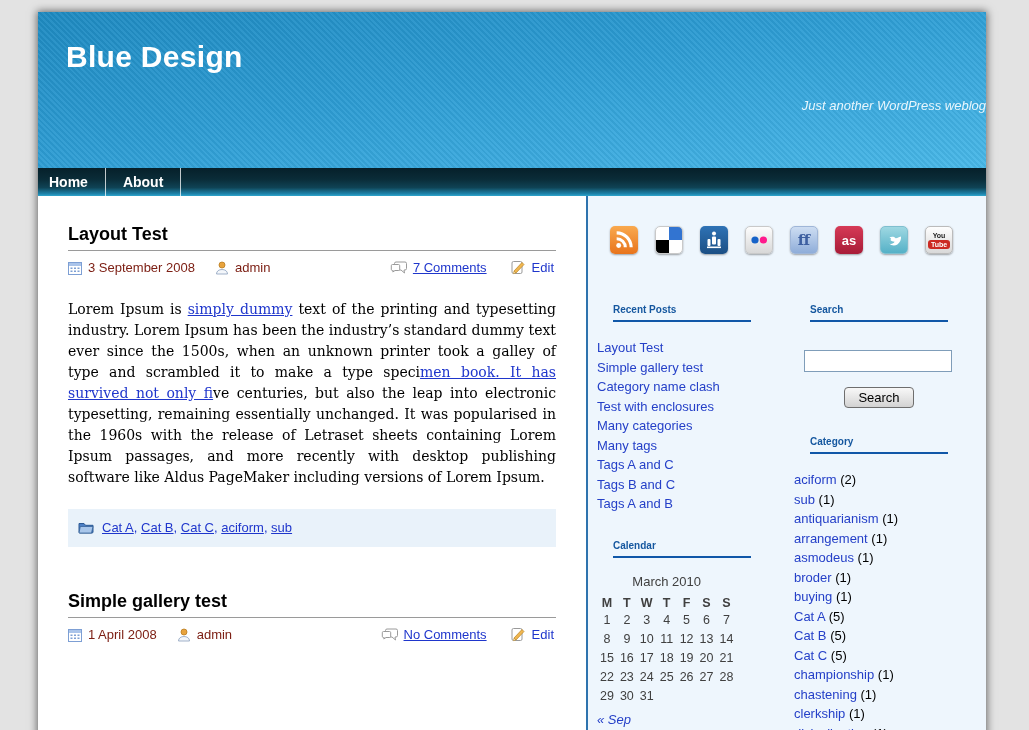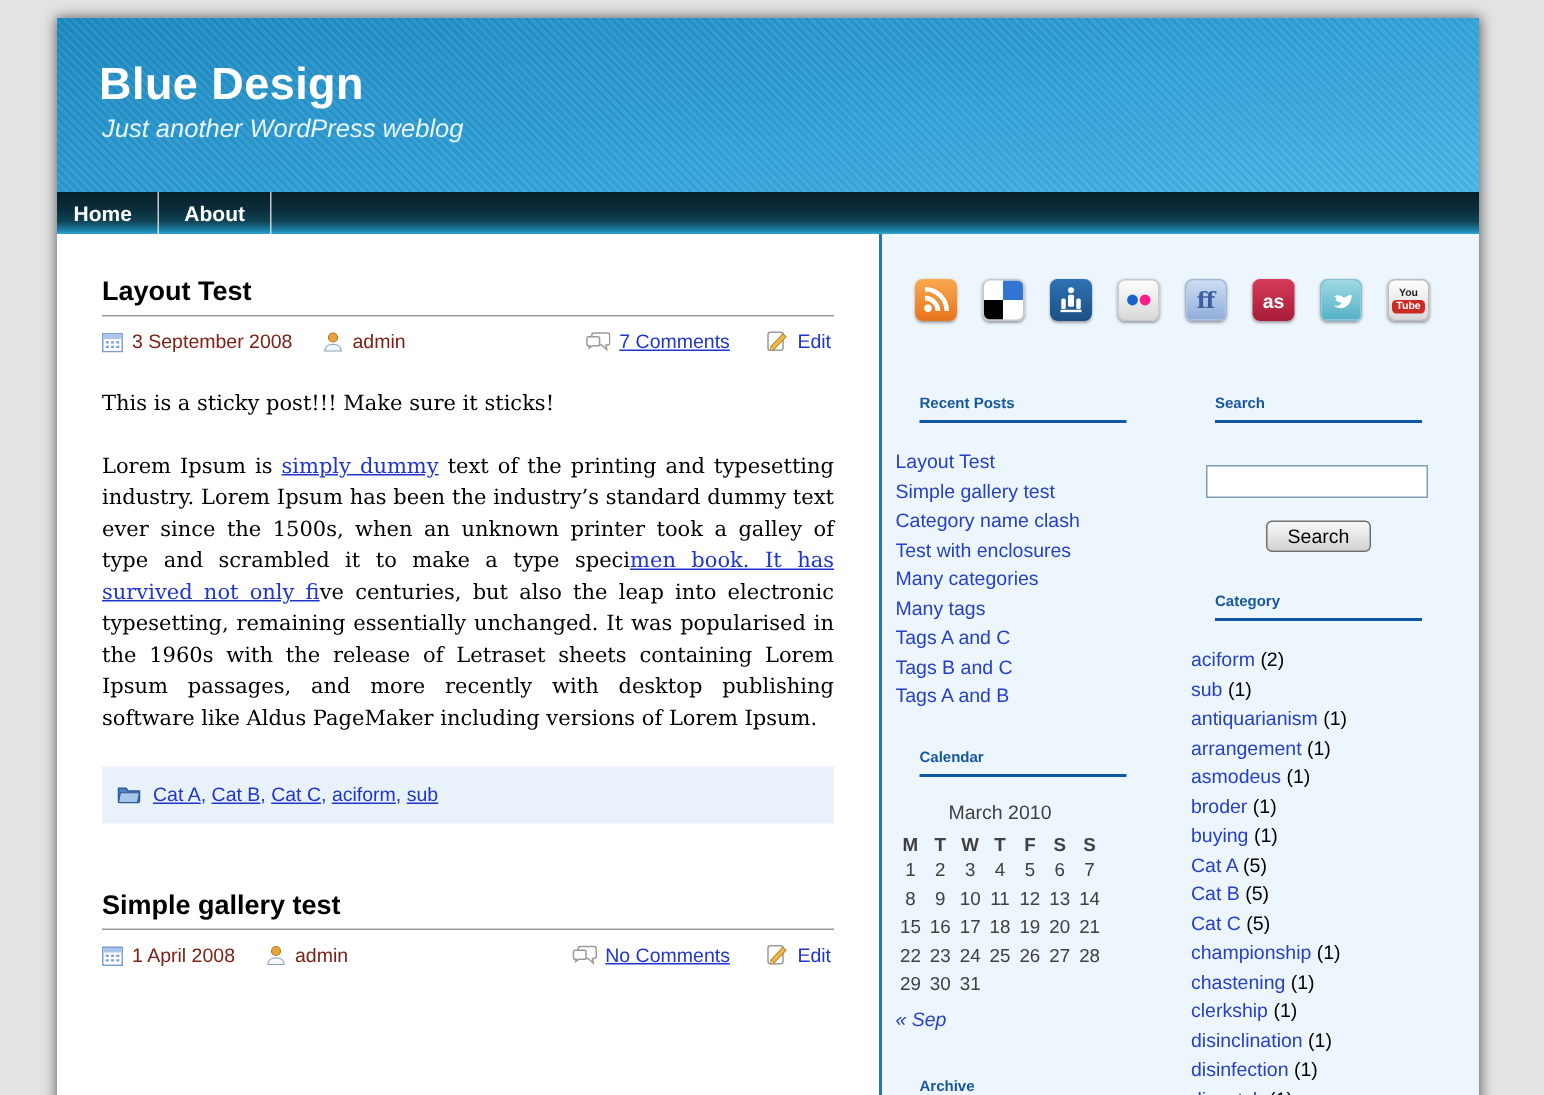--- a/index.html
+++ b/index.html
@@ -9,27 +9,27 @@
     background:#e3e3e3;
     font-family:"Liberation Sans", sans-serif;
   }
   .page {
     width:948px; margin:12px 0 0 38px;
     box-shadow:0 0 8px 1px rgba(0,0,0,0.55);
     background:#fff;
   }
   
   .hdr {
-    height:116px; position:relative;
+    height:156px; position:relative;
     background:
       repeating-linear-gradient(45deg, rgba(255,255,255,0.05) 0 2px, rgba(0,0,0,0.04) 2px 4px),
       linear-gradient(170deg,#1e8ac1 0%,#2d9cd3 45%,#3cabdf 75%,#49b8e8 100%);
   }
   .site-title { margin:0; padding:28px 0 0 28px; font-size:30px; font-weight:bold; color:#fff; letter-spacing:0.3px; text-decoration:none; display:block; }
-  .tagline { margin:2px 0 0 30px; font-size:17px; font-style:italic; color:#e8f6fd; }
+  .tagline { margin:24px 0 0 30px; font-size:13px; font-style:italic; color:#e8f6fd;text-align:right; }
   
   .nav {
     height:28px; display:flex; align-items:center;
     background:linear-gradient(180deg,#06202a 0%,#0a2c38 40%,#0f4355 70%,#1d83aa 92%,#2fa6cd 100%);
   }
   .nav a {
     color:#fff; font-size:14px; font-weight:bold; text-decoration:none;
     line-height:28px; padding:0 17px; border-right:1px solid rgba(255,255,255,0.75);
   }
   .nav a:first-child { padding-left:11px; }
@@ -160,21 +160,20 @@
             <svg width="15" height="15" viewBox="0 0 15 15">
                 <rect x="1" y="1.5" width="10" height="12" rx="1.5" fill="#fff" stroke="#9a9a9a"></rect>
                 <path d="M5 13 13 4.5 11 2.5 3 11z" fill="#f0b650" stroke="#b9821e" stroke-width="0.7"></path>
                 <path d="M3 11l2 2-2.7.7z" fill="#f7e0a8" stroke="#b9821e" stroke-width="0.5"></path>
               </svg>
           </span>
           <a href="#" class="meta-link edit">Edit</a>
         </div>
 
         <div class="post-body">
-          <p class="single">This is a sticky post!!! Make sure it sticks!</p>
           <p><span>Lorem Ipsum is </span><a href="#" class="body-link">simply dummy</a><span> text of the printing and typesetting industry. Lorem Ipsum has been the industry’s standard dummy text ever since the 1500s, when an unknown printer took a galley of type and scrambled it to make a type speci</span><a href="#" class="body-link">men book. It has survived not only fi</a><span>ve centuries, but also the leap into electronic typesetting, remaining essentially unchanged. It was popularised in the 1960s with the release of Letraset sheets containing Lorem Ipsum passages, and more recently with desktop publishing software like Aldus PageMaker including versions of Lorem Ipsum.</span></p>
         </div>
 
         <div class="post-foot">
           <div class="pf-row">
             <span class="mi">
               <svg width="16" height="13" viewBox="0 0 16 13">
                   <path d="M1 2.5h5l1.5 1.8H15V11a1 1 0 0 1-1 1H2a1 1 0 0 1-1-1z" fill="#4d7fc4" stroke="#2c5a94"></path>
                   <path d="M2.3 5.5H15L13.5 12H1z" fill="#a8c6ea" stroke="#2c5a94" stroke-width="0.7"></path>
                 </svg>

